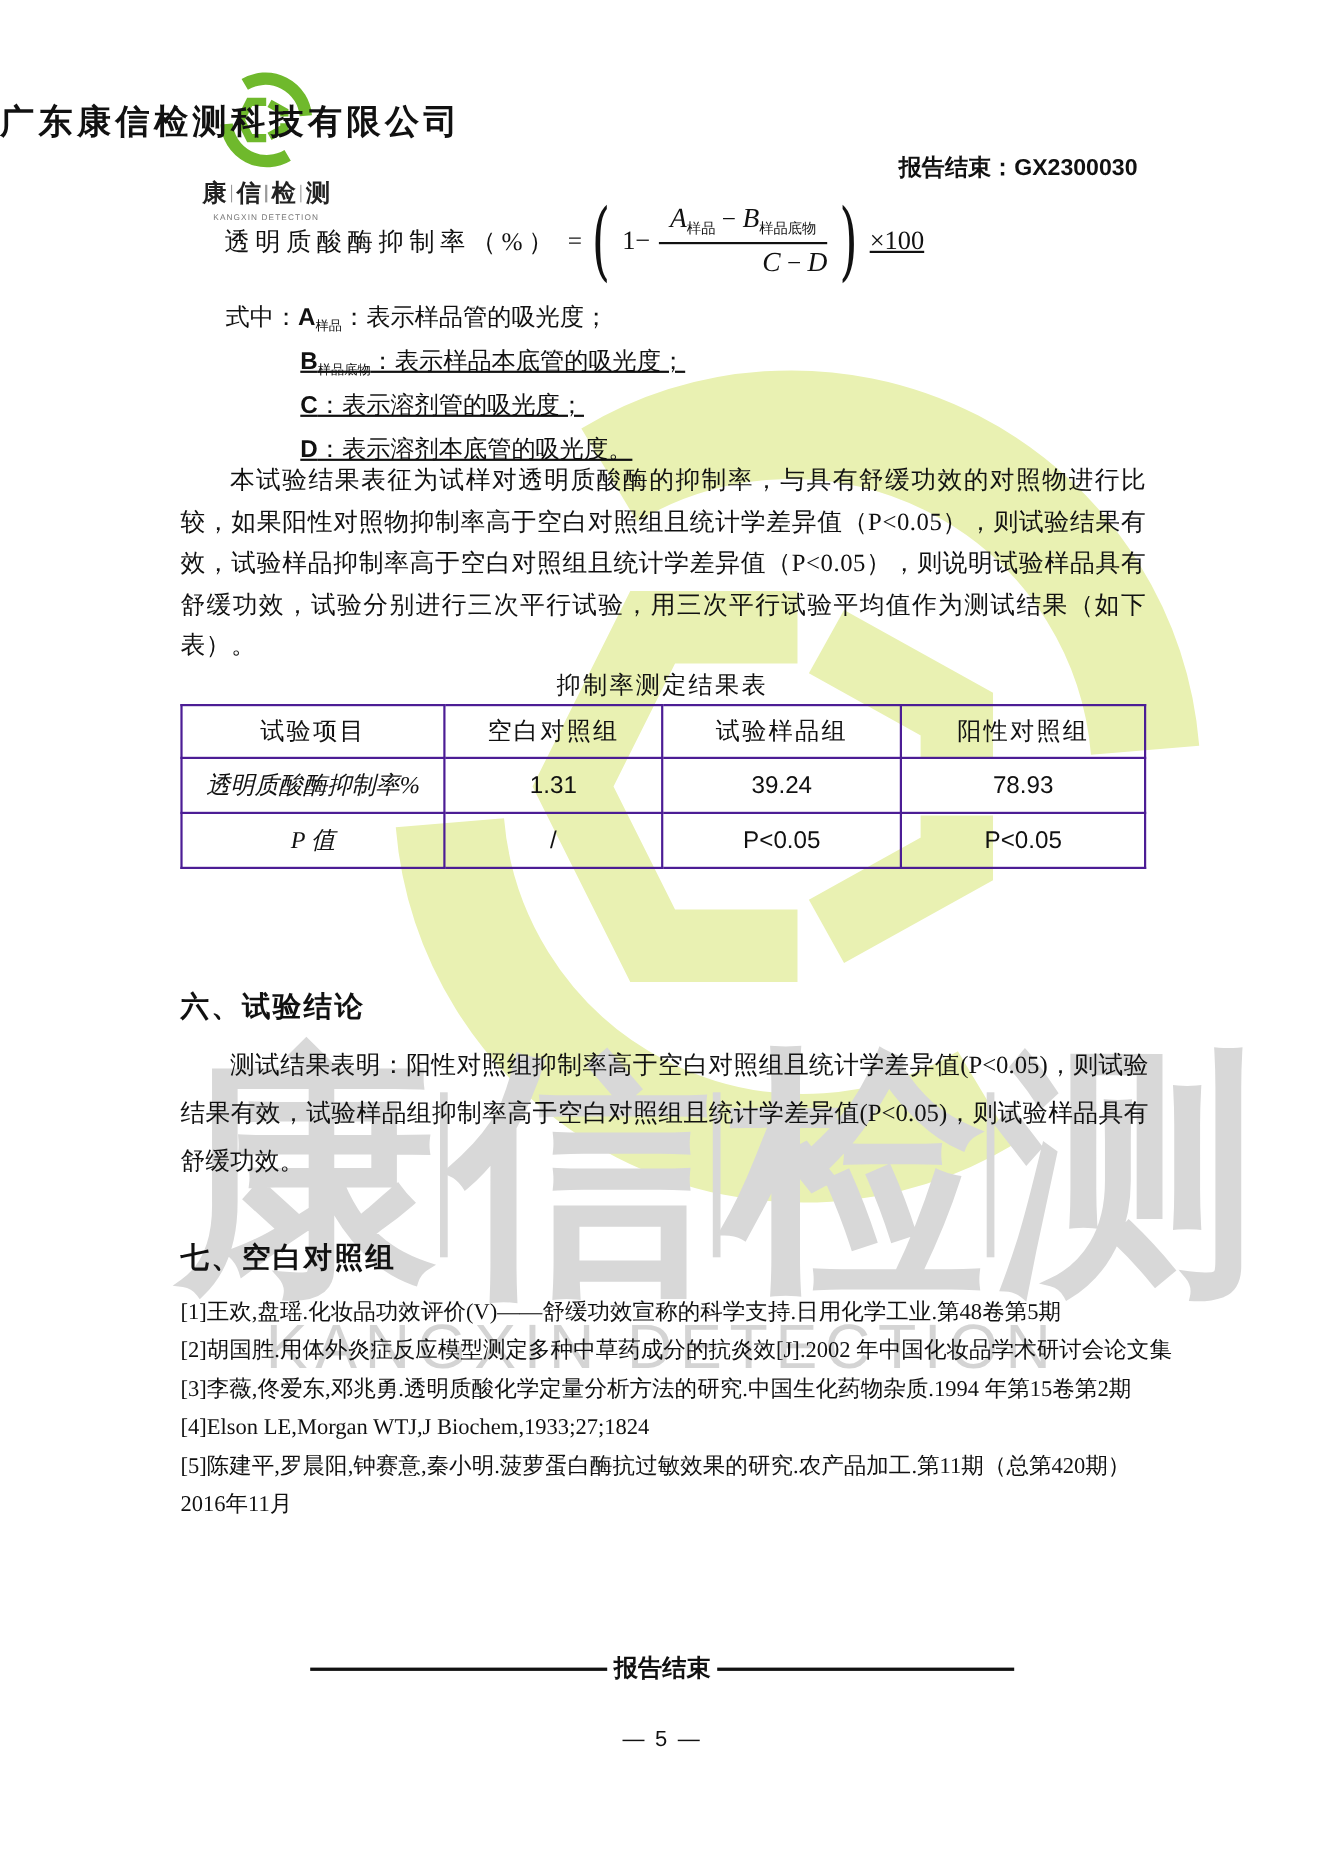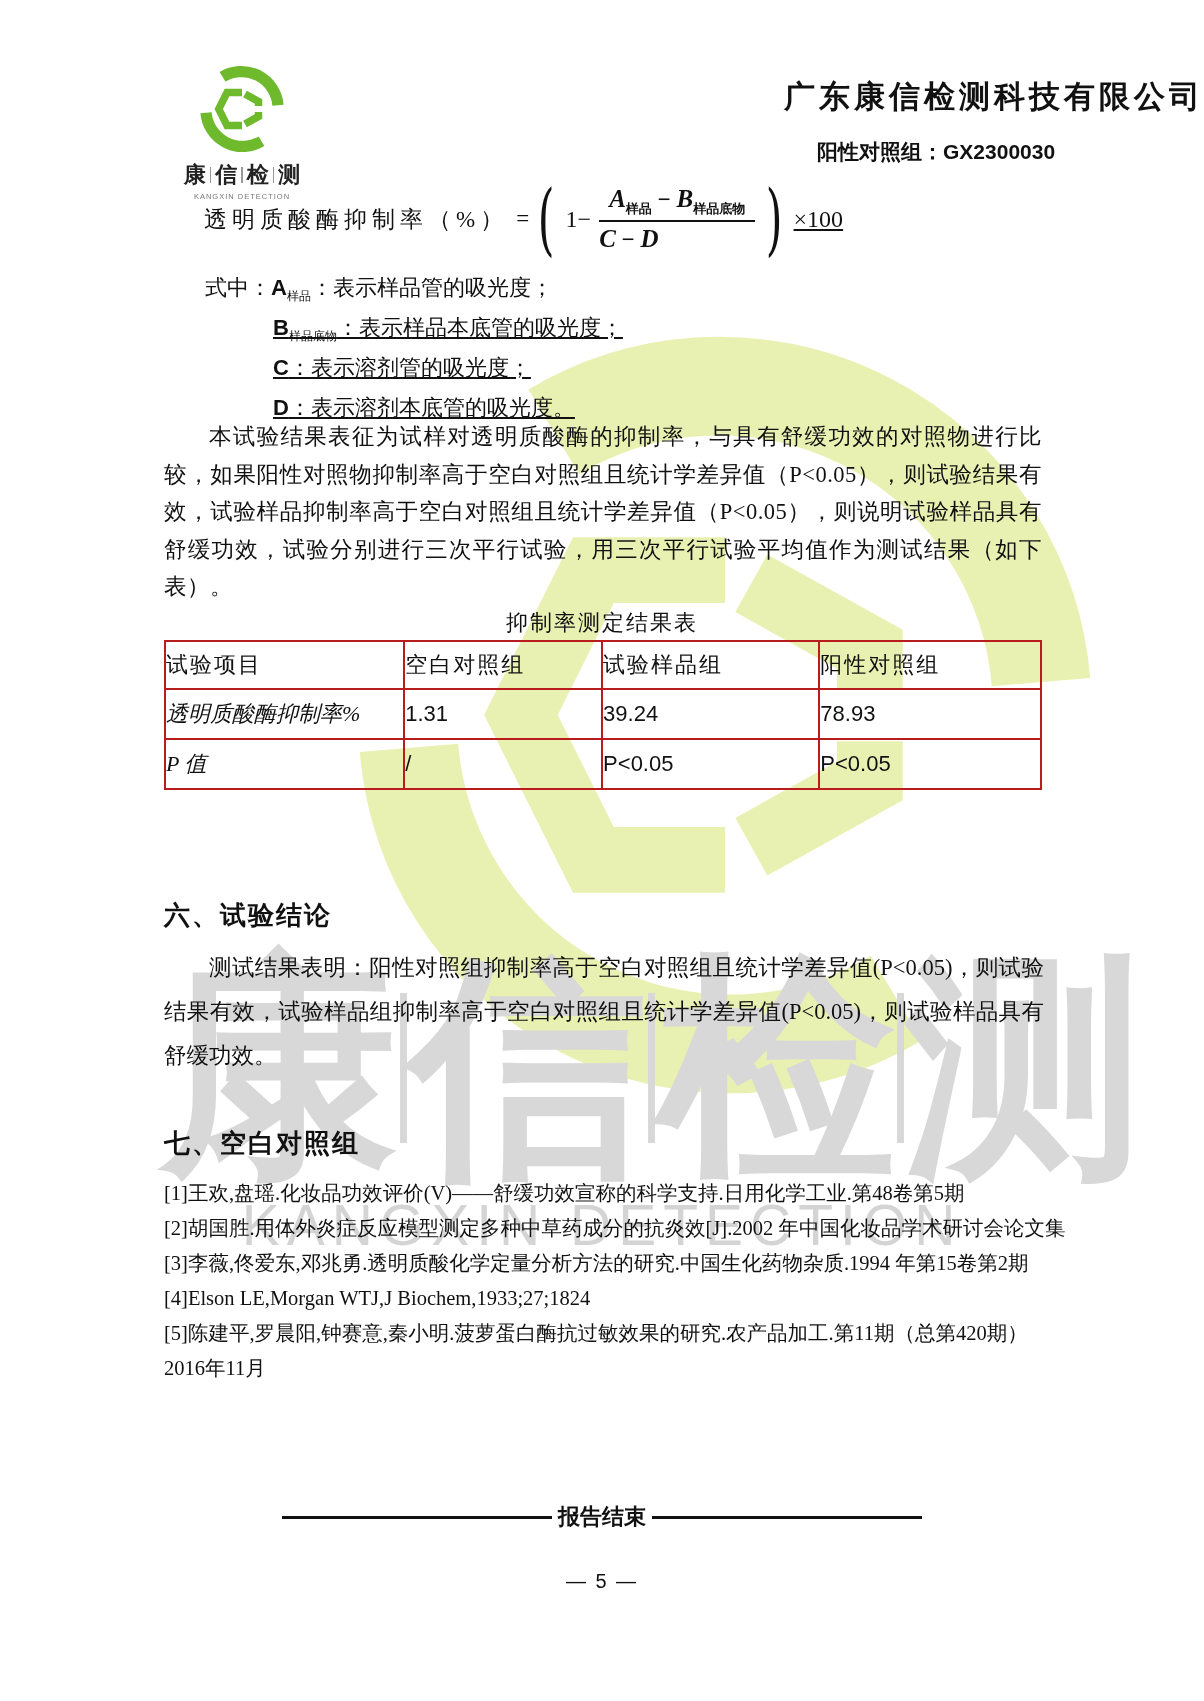--- a/index.html
+++ b/index.html
@@ -33,39 +33,39 @@
   
   .logo-block{position:absolute;left:182px;top:64px;width:120px;text-align:center;}
   .logo-cn{
     display:flex;align-items:center;justify-content:center;gap:4px;
     font-family:"Liberation Sans","DejaVu Sans",sans-serif;
     font-weight:700;font-size:22px;color:#222;margin-top:2px;white-space:nowrap;
   }
   .logo-cn .sep{display:inline-block;width:1.5px;height:16px;background:#999;}
   .logo-en{font-family:"Liberation Sans",sans-serif;font-size:7.5px;letter-spacing:1px;color:#777;margin-top:2px;}
   .company-name{
-    position:absolute;left:0;top:76px;width:1204px;text-align:right;
+    position:absolute;left:0;top:90px;width:1204px;text-align:left;
     font-size:31px;font-weight:700;letter-spacing:4px;
   }
   .report-no{
     position:absolute;left:817px;top:138px;
     font-size:21px;font-weight:700;
     font-family:"Liberation Sans","DejaVu Sans",sans-serif;
   }
   .report-no .lbl{font-family:"Liberation Serif",serif;}
   
   .formula{
     position:absolute;left:204px;top:176px;height:86px;
     display:flex;align-items:center;font-size:23px;
   }
   .f-lhs{letter-spacing:5px;}
   .f-eq{margin:0 2px 0 8px;font-family:"Liberation Serif",serif;}
   .paren{font-size:78px;font-weight:400;line-height:78px;font-family:"DejaVu Serif",serif;transform:scaleX(.55);}
   .f-one{font-family:"Liberation Serif",serif;font-size:24px;margin:0 4px;}
-  .frac{display:inline-flex;flex-direction:column;align-items:flex-start;margin:0 4px;font-weight:bold;}
+  .frac{display:inline-flex;flex-direction:column;align-items:flex-end;margin:0 4px;}
   .frac .num{display:block;border-bottom:2px solid #111;padding:0 10px 3px 10px;}
   .frac .den{display:block;padding-top:3px;}
   .mvar{font-style:italic;font-family:"Liberation Serif",serif;font-size:25px;}
   .msub{font-style:normal;font-size:13px;vertical-align:sub;}
   .f-times{font-family:"Liberation Serif",serif;font-size:24px;margin-left:4px;text-decoration:underline;}
   
   .defs{position:absolute;left:205px;top:268px;font-size:22px;}
   .def-line{height:40px;line-height:40px;white-space:nowrap;}
   .def-line.indent{margin-left:68px;text-decoration:underline;}
   .def-sym{font-family:"Liberation Sans","DejaVu Sans",sans-serif;font-weight:700;font-size:22px;}
@@ -76,21 +76,21 @@
     font-size:22.5px;line-height:37.5px;
     text-align:justify;text-indent:2em;letter-spacing:.5px;
   }
   .table-title{position:absolute;left:0;top:608px;width:1204px;text-align:center;font-size:22px;letter-spacing:2px;}
   
   table.result{
     position:absolute;left:164px;top:640px;width:878px;
     border-collapse:collapse;table-layout:fixed;
   }
   table.result th,table.result td{
-    border:2px solid #b91c1c;text-align:left;vertical-align:middle;
+    border:2px solid #4c1d95;text-align:center;vertical-align:middle;
     font-weight:400;padding:0;
   }
   table.result col.c1{width:27.3%;} table.result col.c2{width:22.6%;}
   table.result col.c3{width:24.8%;} table.result col.c4{width:25.3%;}
   table.result th{height:46px;font-size:22px;letter-spacing:2px;}
   table.result td{height:48px;}
   td.rowlabel{font-style:italic;font-size:22px;}
   td.val{font-family:"Liberation Sans","DejaVu Sans",sans-serif;font-size:22px;}
   
   .sec-h{position:absolute;left:164px;font-size:26px;font-weight:700;letter-spacing:2px;}
@@ -164,21 +164,21 @@
           <i class="sep"></i>
           <span>检</span>
           <i class="sep"></i>
           <span>测</span>
       </div>
       <div class="logo-en">KANGXIN DETECTION</div>
     </div>
 
     <div class="company-name">广东康信检测科技有限公司</div>
 
-    <div class="report-no"><span class="lbl">阳性对照组：</span><span>GX2300030</span></div>
+    <div class="report-no"><span class="lbl">报告结束：</span><span>GX2300030</span></div>
 
     <div class="formula">
       <span class="f-lhs">透明质酸酶抑制率（%）</span>
       <span class="f-eq">=</span>
       <span class="paren">(</span>
       <span class="f-one">1−</span>
       <span class="frac">
         <span class="num"><span class="mvar">A</span><sub class="msub">样品</sub> <span>−</span> <span class="mvar">B</span><sub class="msub">样品底物</sub></span>
         <span class="den"><span class="mvar">C</span> <span>−</span> <span class="mvar">D</span></span>
       </span>

